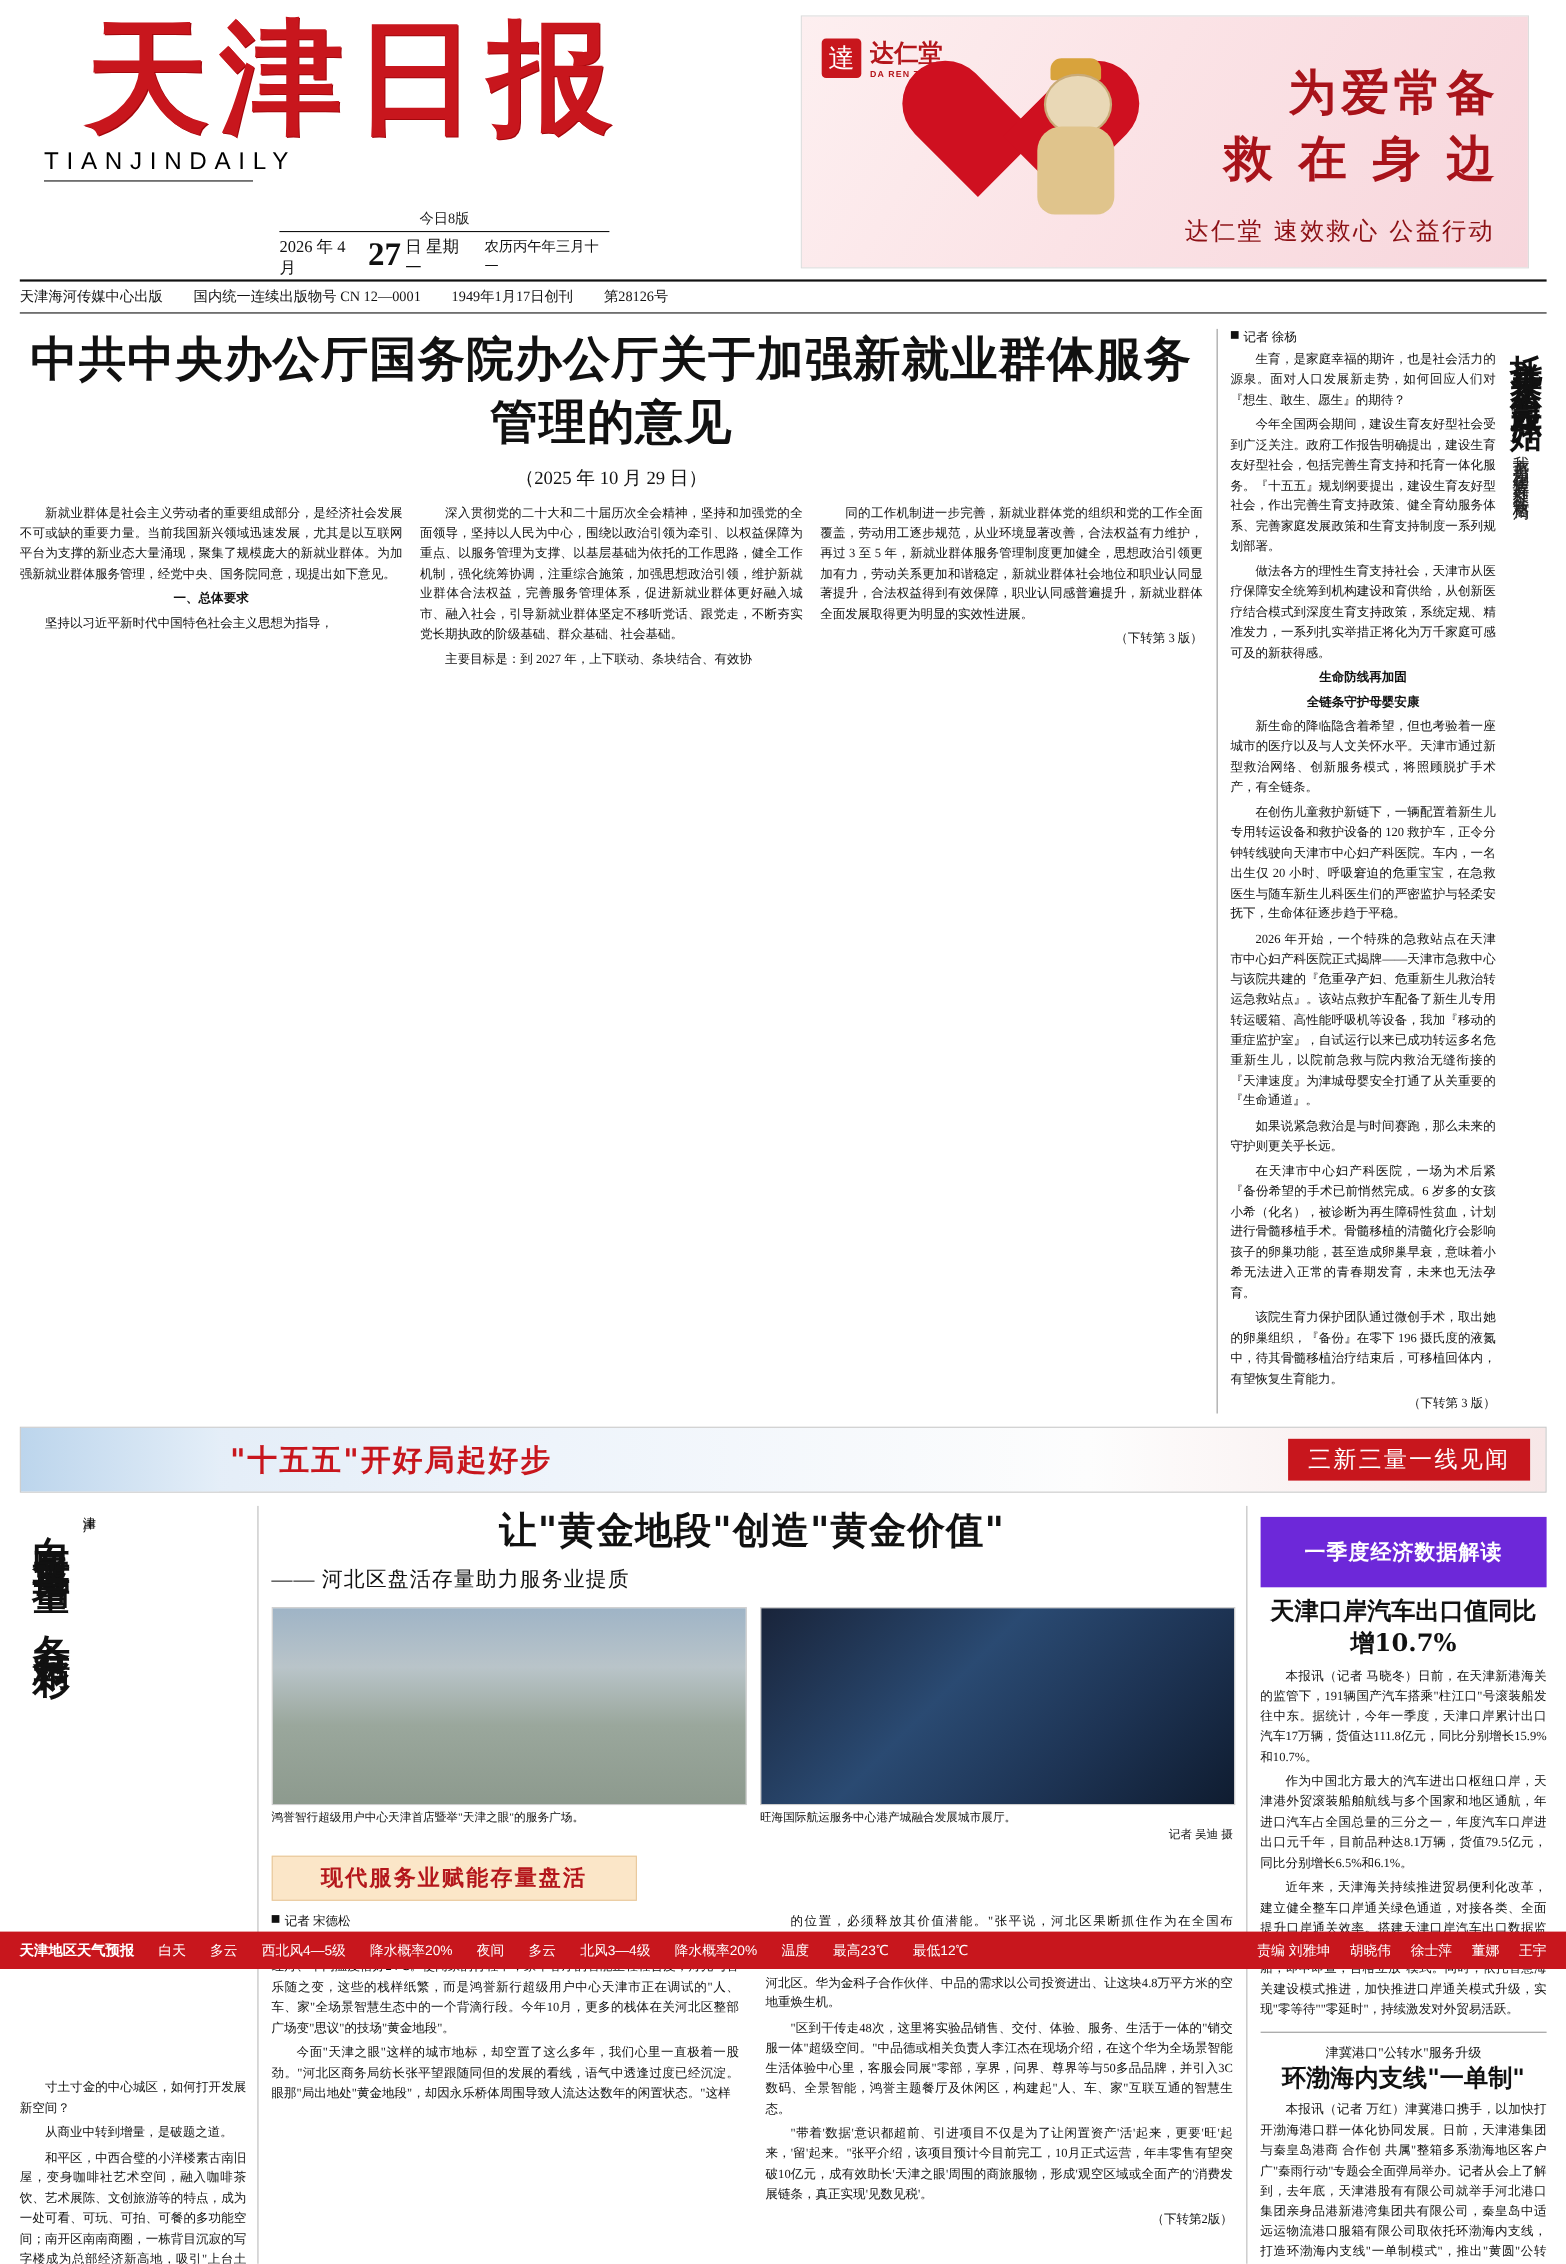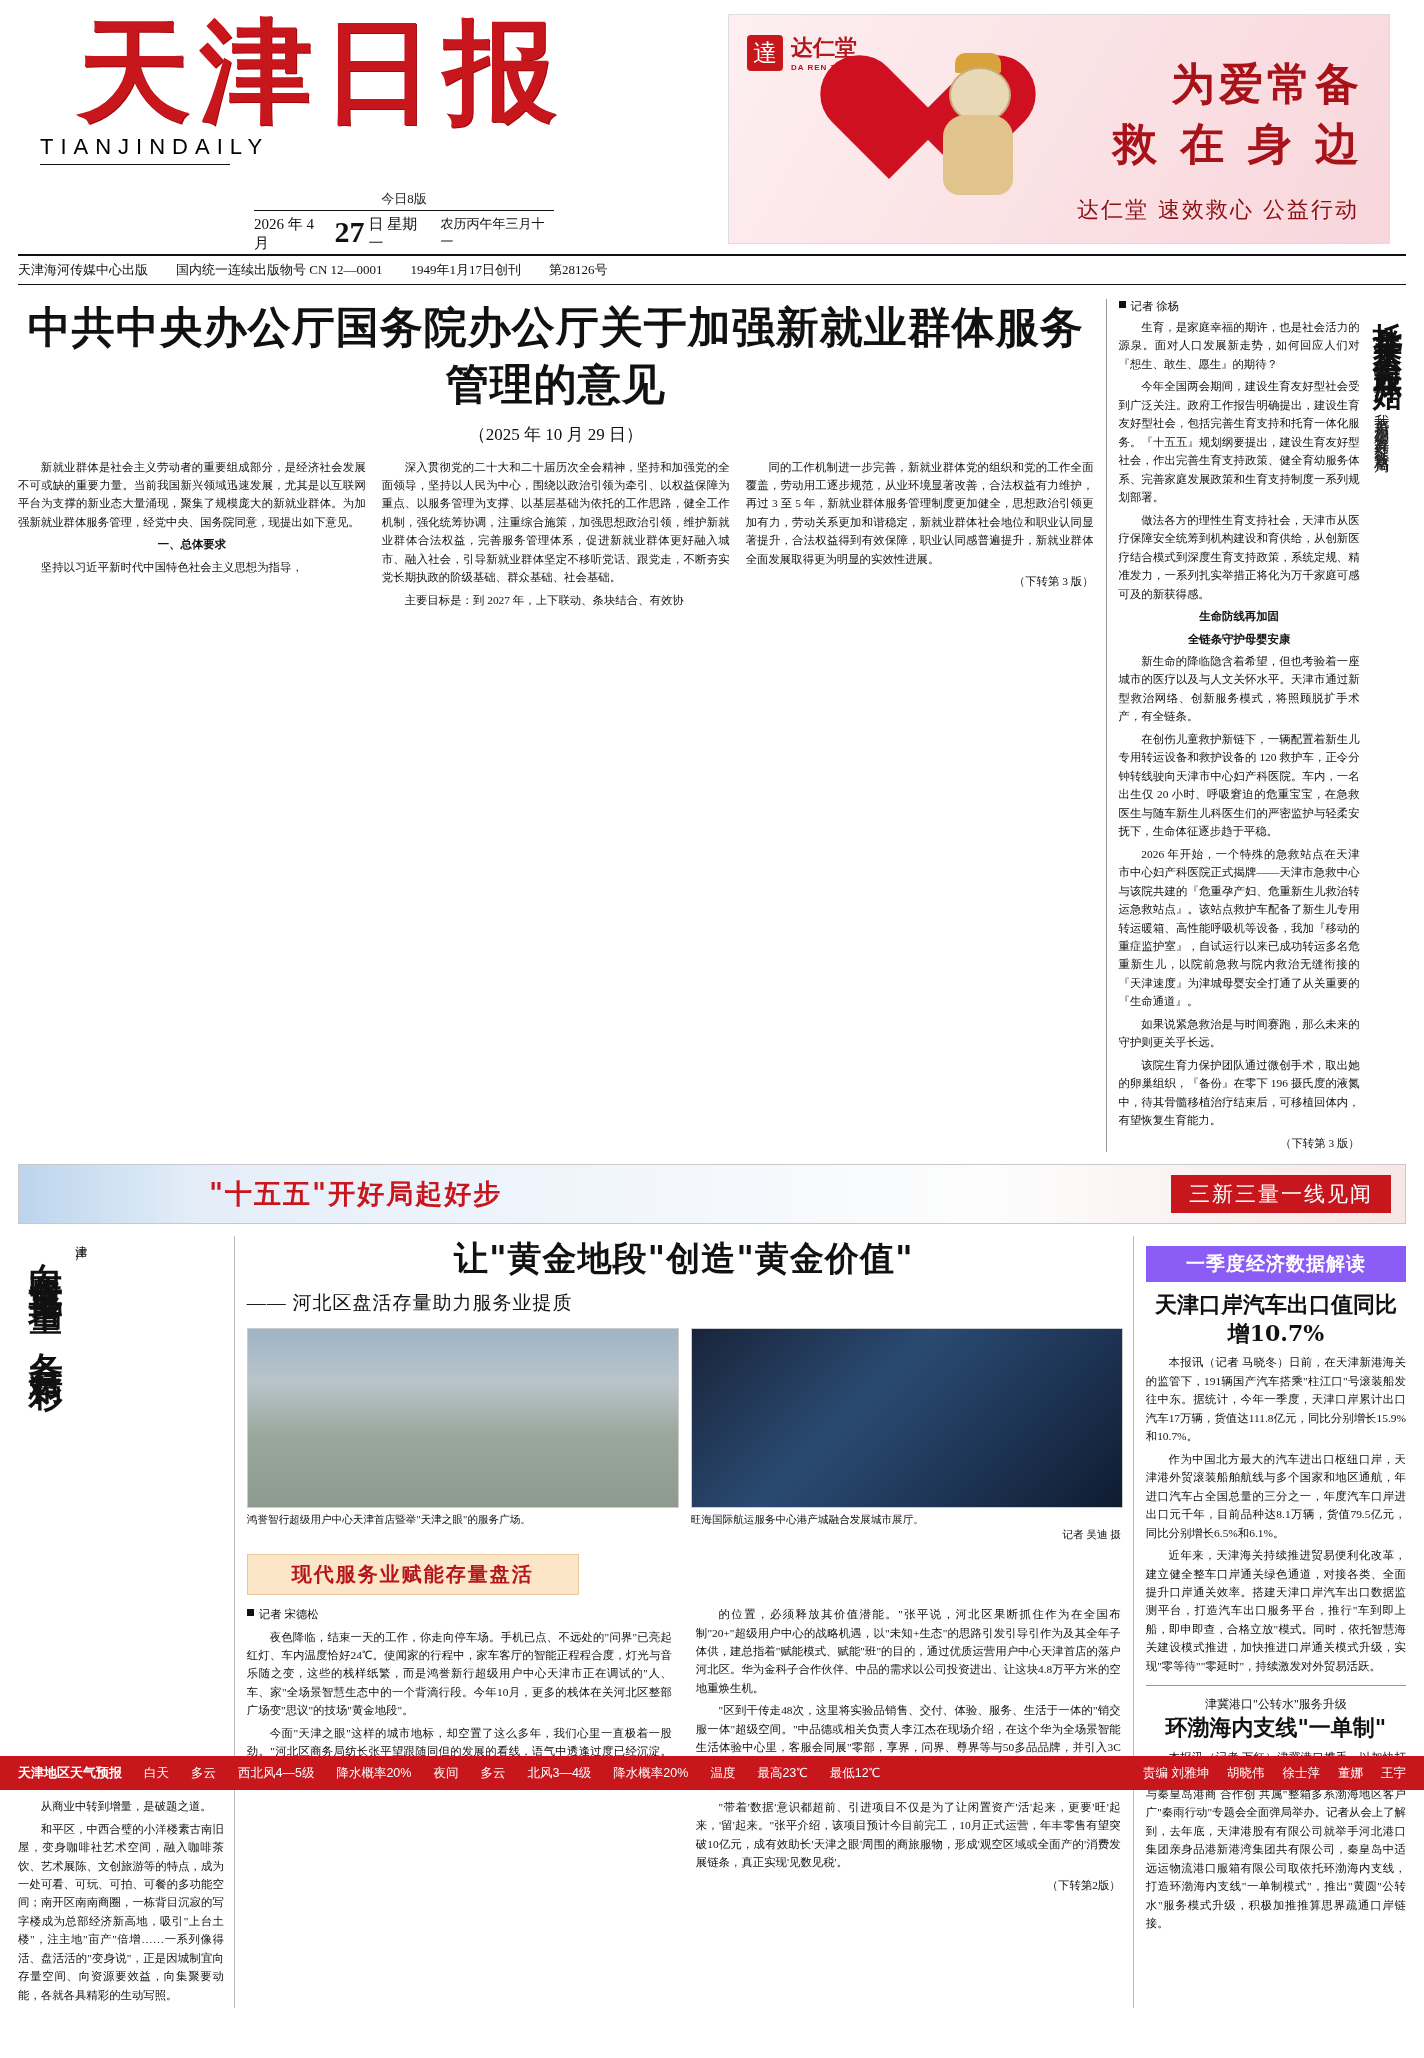--- a/index.html
+++ b/index.html
@@ -87,21 +87,21 @@
   .ph .cap{font-size:10.6px;line-height:1.5;margin-top:4px;text-align:justify;}
   .ph .credit{text-align:right;font-size:10.6px;}
   .img-aerial{background:linear-gradient(180deg,#9fb4c6 0%,#b9c4c9 30%,#9aa79c 60%,#8d9a8e 100%);}
   .img-expo{background:linear-gradient(135deg,#19243a 0%,#2a4a72 40%,#1d3353 70%,#0f1c30 100%);}
 
   .subbar{margin-top:12px;background:#fbe6c8;border:1px solid #e8c79a;color:#b4161b;font-family:"DejaVu Serif",serif;
      font-weight:bold;font-size:20px;text-align:center;padding:6px 0;letter-spacing:2px;width:330px;}
   .c-cols{display:flex;gap:24px;margin-top:10px;}
   .c-cols .col{flex:1;font-size:11.4px;line-height:1.62;text-align:justify;}
   .c-cols .col p{margin:0 0 4px;text-indent:2em;}
-  .redbar{background:#8b5cf6;color:#fff;text-align:center;font-family:"DejaVu Serif",serif;font-weight:bold;font-size:19px;padding:5px 0;letter-spacing:1px;margin:10px 0 8px;}
+  .redbar{background:#6d28d9;color:#fff;text-align:center;font-family:"DejaVu Serif",serif;font-weight:bold;font-size:19px;padding:19px 0;letter-spacing:1px;margin:10px 0 8px;}
   .r-title{font-family:"DejaVu Serif",serif;font-weight:bold;font-size:22px;text-align:center;line-height:1.3;margin-bottom:6px;}
   .r-kicker{text-align:center;font-size:12px;margin-top:10px;}
   .hr-thin{border-top:1px solid #999;margin:10px 0;}
 
   
   .weather{position:absolute;left:0;bottom:0;width:1424px;height:34px;background:#c8161d;color:#fff;display:flex;align-items:center;
      font-size:12.5px;padding:0 18px;box-sizing:border-box;gap:22px;font-family:"Liberation Sans",sans-serif;}
   .weather .lbl{font-weight:bold;font-size:13px;}
   .weather .right{margin-left:auto;display:flex;gap:18px;}
 </style>
@@ -180,20 +180,21 @@
         <div class="rtext">
           <p>生育，是家庭幸福的期许，也是社会活力的源泉。面对人口发展新走势，如何回应人们对『想生、敢生、愿生』的期待？</p>
           <p>今年全国两会期间，建设生育友好型社会受到广泛关注。政府工作报告明确提出，建设生育友好型社会，包括完善生育支持和托育一体化服务。『十五五』规划纲要提出，建设生育友好型社会，作出完善生育支持政策、健全育幼服务体系、完善家庭发展政策和生育支持制度一系列规划部署。</p>
           <p>做法各方的理性生育支持社会，天津市从医疗保障安全统筹到机构建设和育供给，从创新医疗结合模式到深度生育支持政策，系统定规、精准发力，一系列扎实举措正将化为万千家庭可感可及的新获得感。</p>
           <p class="subhead">生命防线再加固</p>
           <p class="subhead">全链条守护母婴安康</p>
           <p>新生命的降临隐含着希望，但也考验着一座城市的医疗以及与人文关怀水平。天津市通过新型救治网络、创新服务模式，将照顾脱扩手术产，有全链条。</p>
           <p>在创伤儿童救护新链下，一辆配置着新生儿专用转运设备和救护设备的 120 救护车，正令分钟转线驶向天津市中心妇产科医院。车内，一名出生仅 20 小时、呼吸窘迫的危重宝宝，在急救医生与随车新生儿科医生们的严密监护与轻柔安抚下，生命体征逐步趋于平稳。</p>
           <p>2026 年开始，一个特殊的急救站点在天津市中心妇产科医院正式揭牌——天津市急救中心与该院共建的『危重孕产妇、危重新生儿救治转运急救站点』。该站点救护车配备了新生儿专用转运暖箱、高性能呼吸机等设备，我加『移动的重症监护室』，自试运行以来已成功转运多名危重新生儿，以院前急救与院内救治无缝衔接的『天津速度』为津城母婴安全打通了从关重要的『生命通道』。</p>
           <p>如果说紧急救治是与时间赛跑，那么未来的守护则更关乎长远。</p>
+          <p>在天津市中心妇产科医院，一场为术后紧『备份希望的手术已前悄然完成。6 岁多的女孩小希（化名），被诊断为再生障碍性贫血，计划进行骨髓移植手术。骨髓移植的清髓化疗会影响孩子的卵巢功能，甚至造成卵巢早衰，意味着小希无法进入正常的青春期发育，未来也无法孕育。</p>
           <p>该院生育力保护团队通过微创手术，取出她的卵巢组织，『备份』在零下 196 摄氏度的液氮中，待其骨髓移植治疗结束后，可移植回体内，有望恢复生育能力。</p>
           <div class="jump">（下转第 3 版）</div>
         </div>
       </div>
     </div>
   </div>
 
   <div class="banner">
     <div class="city"></div>
     <div class="t1">"十五五"开好局起好步</div>

